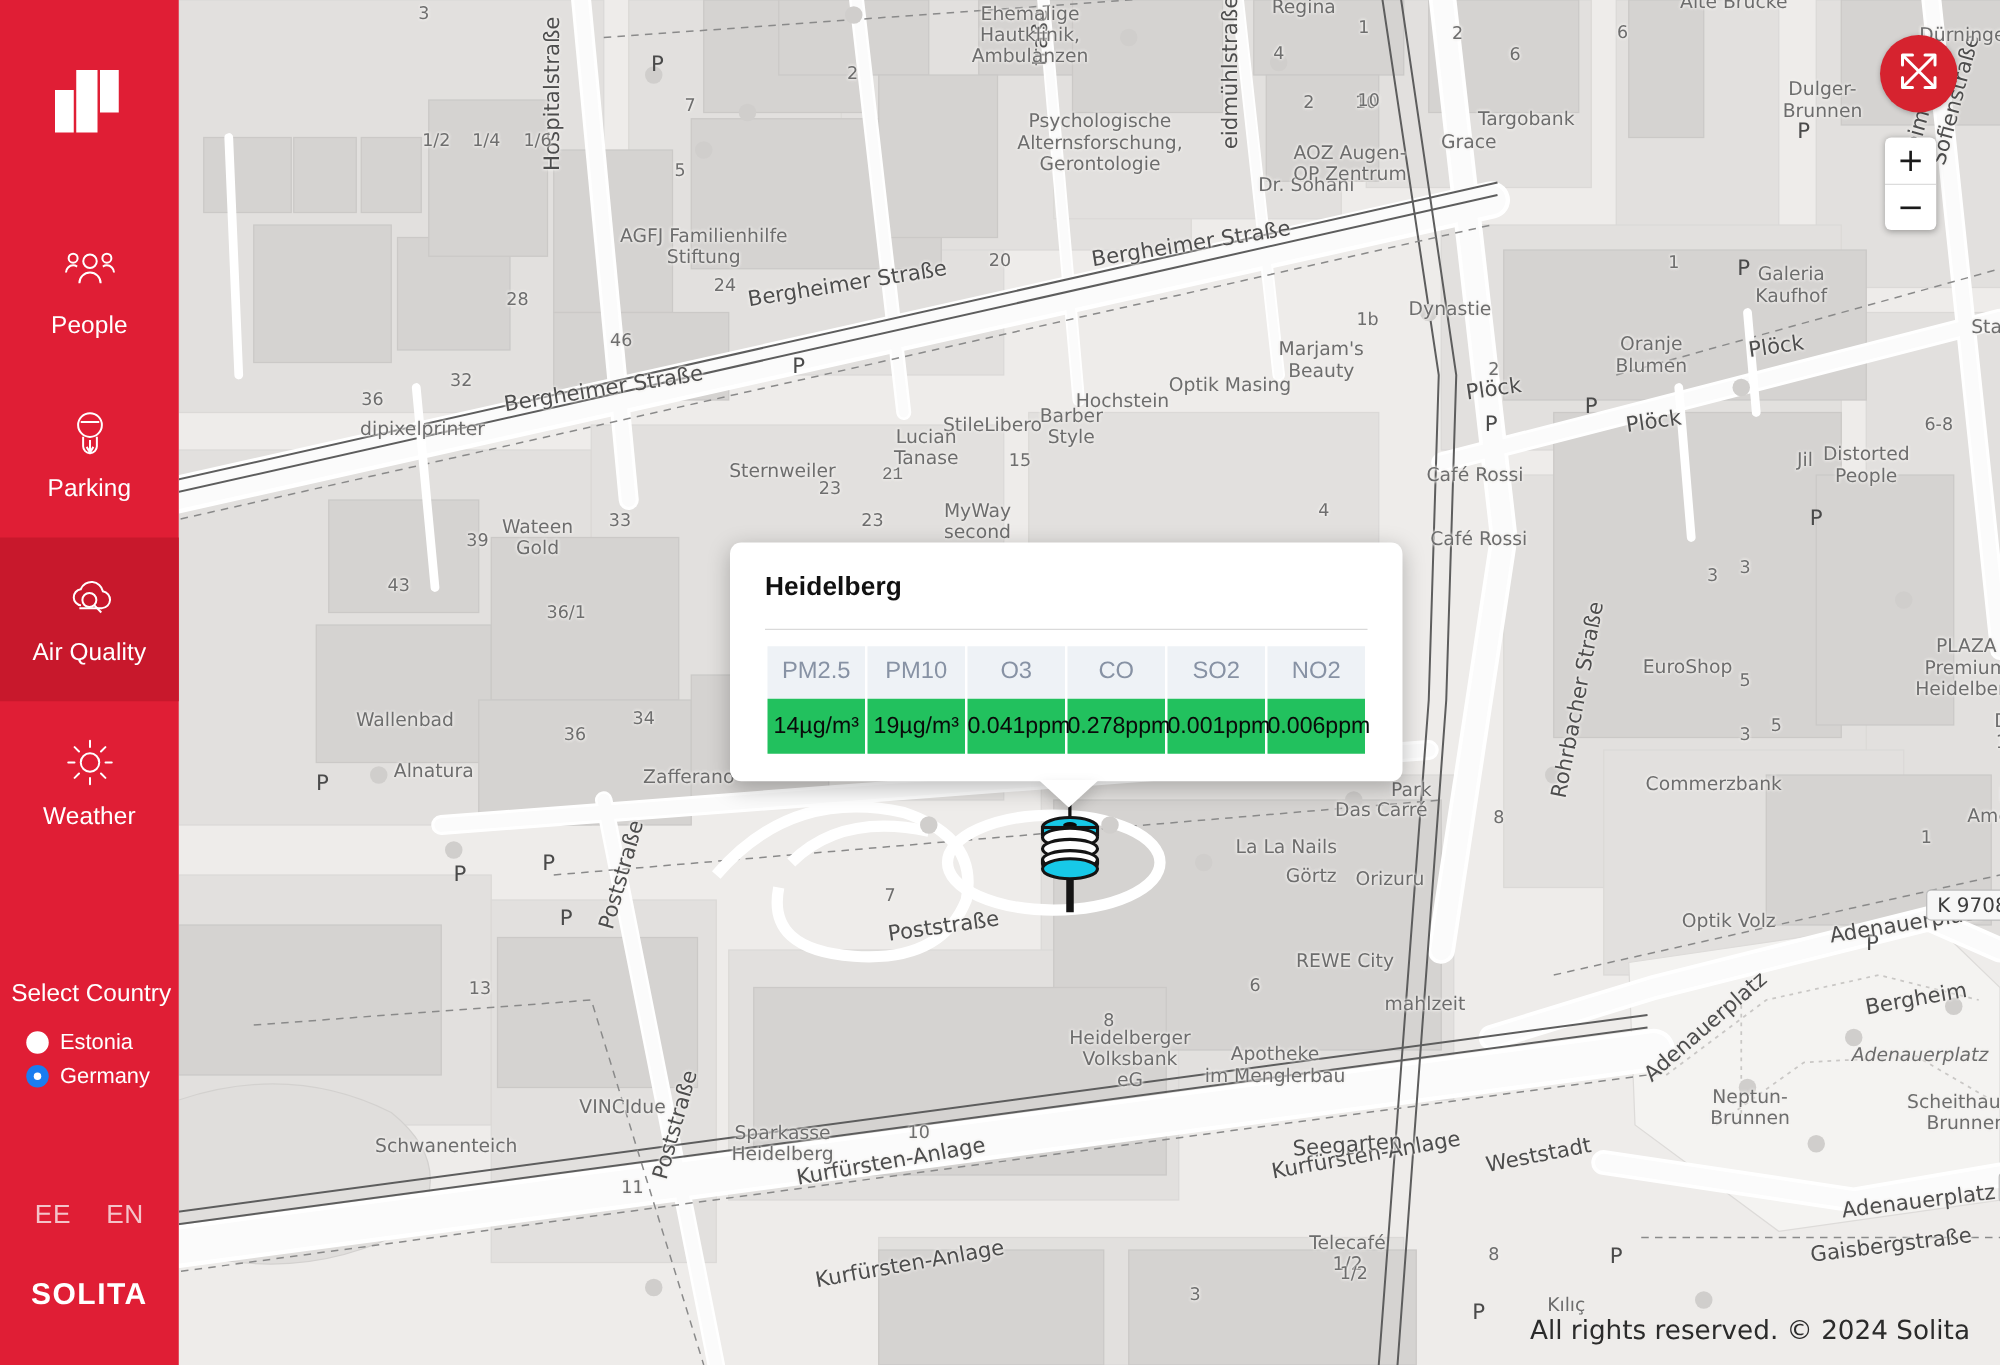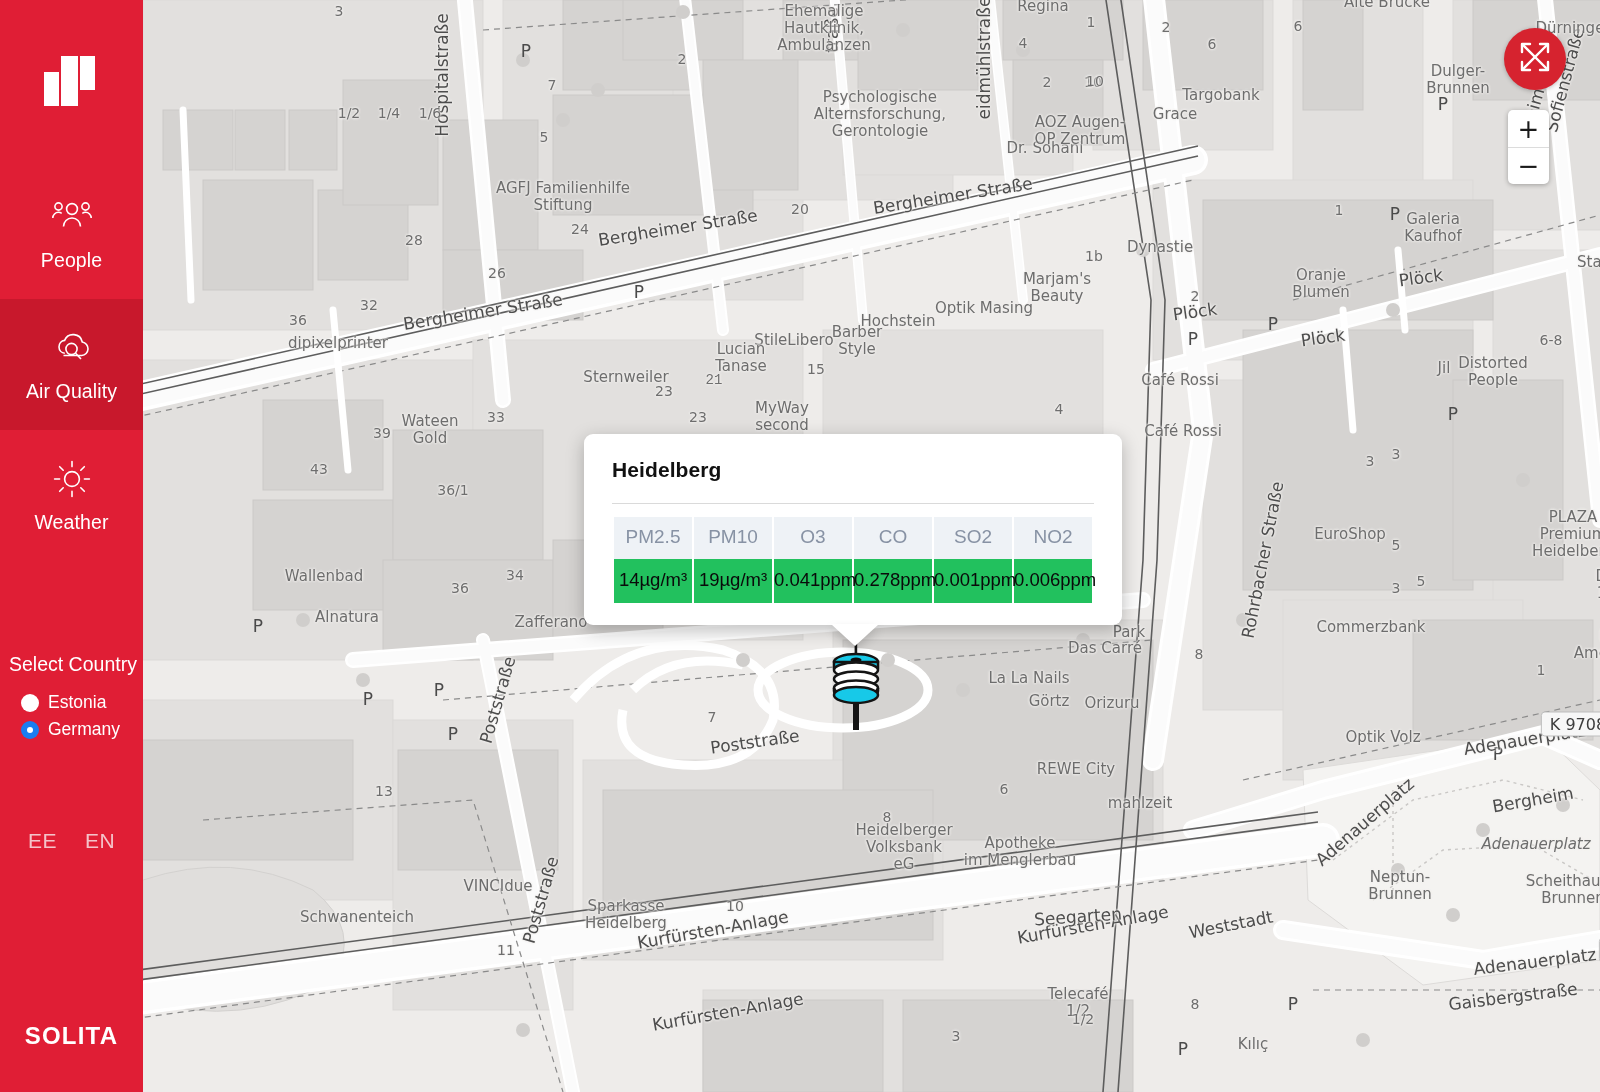--- a/index.html
+++ b/index.html
@@ -167,20 +167,32 @@
             <path d="M12.5 30.5c0-4.7 3.8-8.5 8.5-8.5s8.5 3.8 8.5 8.5"></path>
             <circle cx="7.5" cy="10.5" r="3.6"></circle>
             <path d="M1.8 22c0-3.1 2.6-5.7 5.7-5.7 1.2 0 2.3.4 3.2 1"></path>
             <circle cx="34.5" cy="10.5" r="3.6"></circle>
             <path d="M40.2 22c0-3.1-2.6-5.7-5.7-5.7-1.2 0-2.3.4-3.2 1"></path>
           </svg>
         </span>
         <span class="nav-label">People</span>
       </div>
 
+      <div class="nav-item">
+        <span class="nav-icon">
+          <svg viewBox="0 0 42 42" width="42" height="42" fill="none" stroke="#fff" stroke-width="1.6">
+            <circle cx="21" cy="13" r="9.5"></circle>
+            <path d="M13.6 10.5h14.8"></path>
+            <path d="M15.5 22.4v7.6c0 3 2.5 5.5 5.5 5.5s5.5-2.5 5.5-5.5v-7.6"></path>
+            <path d="M21 25v10.5"></path>
+            <path d="M18.3 30.5 21 35l2.7-4.5"></path>
+          </svg>
+        </span>
+        <span class="nav-label">Parking</span>
+      </div>
 
       <div class="nav-item active">
         <span class="nav-icon">
           <svg viewBox="0 0 42 42" width="42" height="42" fill="none" stroke="#fff" stroke-width="1.6">
             <path d="M12.5 28.5h18.2a6.8 6.8 0 0 0 .6-13.5 9.3 9.3 0 0 0-17.7-1.6 6.5 6.5 0 0 0 .2 12.9"></path>
             <circle cx="20.5" cy="22" r="5.6"></circle>
             <path d="M24.6 26.3 30 32"></path>
           </svg>
         </span>
         <span class="nav-label">Air Quality</span>
@@ -505,21 +517,21 @@
     <div>
         <div class="mlabel num" style="left: 196px; top: 12px; transform: translate(-50%, -50%);">3</div>
         <div class="mlabel num" style="left: 206px; top: 114px; transform: translate(-50%, -50%);">1/2</div>
         <div class="mlabel num" style="left: 246px; top: 114px; transform: translate(-50%, -50%);">1/4</div>
         <div class="mlabel num" style="left: 287px; top: 114px; transform: translate(-50%, -50%);">1/6</div>
         <div class="mlabel num" style="left: 409px; top: 86px; transform: translate(-50%, -50%);">7</div>
         <div class="mlabel num" style="left: 401px; top: 138px; transform: translate(-50%, -50%);">5</div>
         <div class="mlabel num" style="left: 539px; top: 60px; transform: translate(-50%, -50%);">2</div>
         <div class="mlabel num" style="left: 271px; top: 241px; transform: translate(-50%, -50%);">28</div>
         <div class="mlabel num" style="left: 437px; top: 230px; transform: translate(-50%, -50%);">24</div>
-        <div class="mlabel num" style="left: 354px; top: 274px; transform: translate(-50%, -50%);">26</div>
+        <div class="mlabel num" style="left: 354px; top: 274px; transform: translate(-50%, -50%);">46</div>
         <div class="mlabel num" style="left: 226px; top: 306px; transform: translate(-50%, -50%);">32</div>
         <div class="mlabel num" style="left: 155px; top: 321px; transform: translate(-50%, -50%);">36</div>
         <div class="mlabel num" style="left: 657px; top: 210px; transform: translate(-50%, -50%);">20</div>
         <div class="mlabel num" style="left: 880px; top: 44px; transform: translate(-50%, -50%);">4</div>
         <div class="mlabel num" style="left: 948px; top: 23px; transform: translate(-50%, -50%);">1</div>
         <div class="mlabel num" style="left: 904px; top: 83px; transform: translate(-50%, -50%);">2</div>
         <div class="mlabel num" style="left: 950px; top: 83px; transform: translate(-50%, -50%);">10</div>
         <div class="mlabel num" style="left: 1023px; top: 28px; transform: translate(-50%, -50%);">2</div>
         <div class="mlabel num" style="left: 1069px; top: 45px; transform: translate(-50%, -50%);">6</div>
         <div class="mlabel num" style="left: 951px; top: 257px; transform: translate(-50%, -50%);">1b</div>
@@ -616,15 +628,16 @@
             <path d="M29 5 L5 29"></path>
         </svg>
       </span>
     </div>
 
     <div id="zoom-ctl">
       <div class="zoom-btn">+</div>
       <div class="zoom-btn">−</div>
     </div>
 
+    <div id="attribution">All rights reserved. © 2024 Solita</div>
   </div>
 
 </div>
 
 </body></html>

